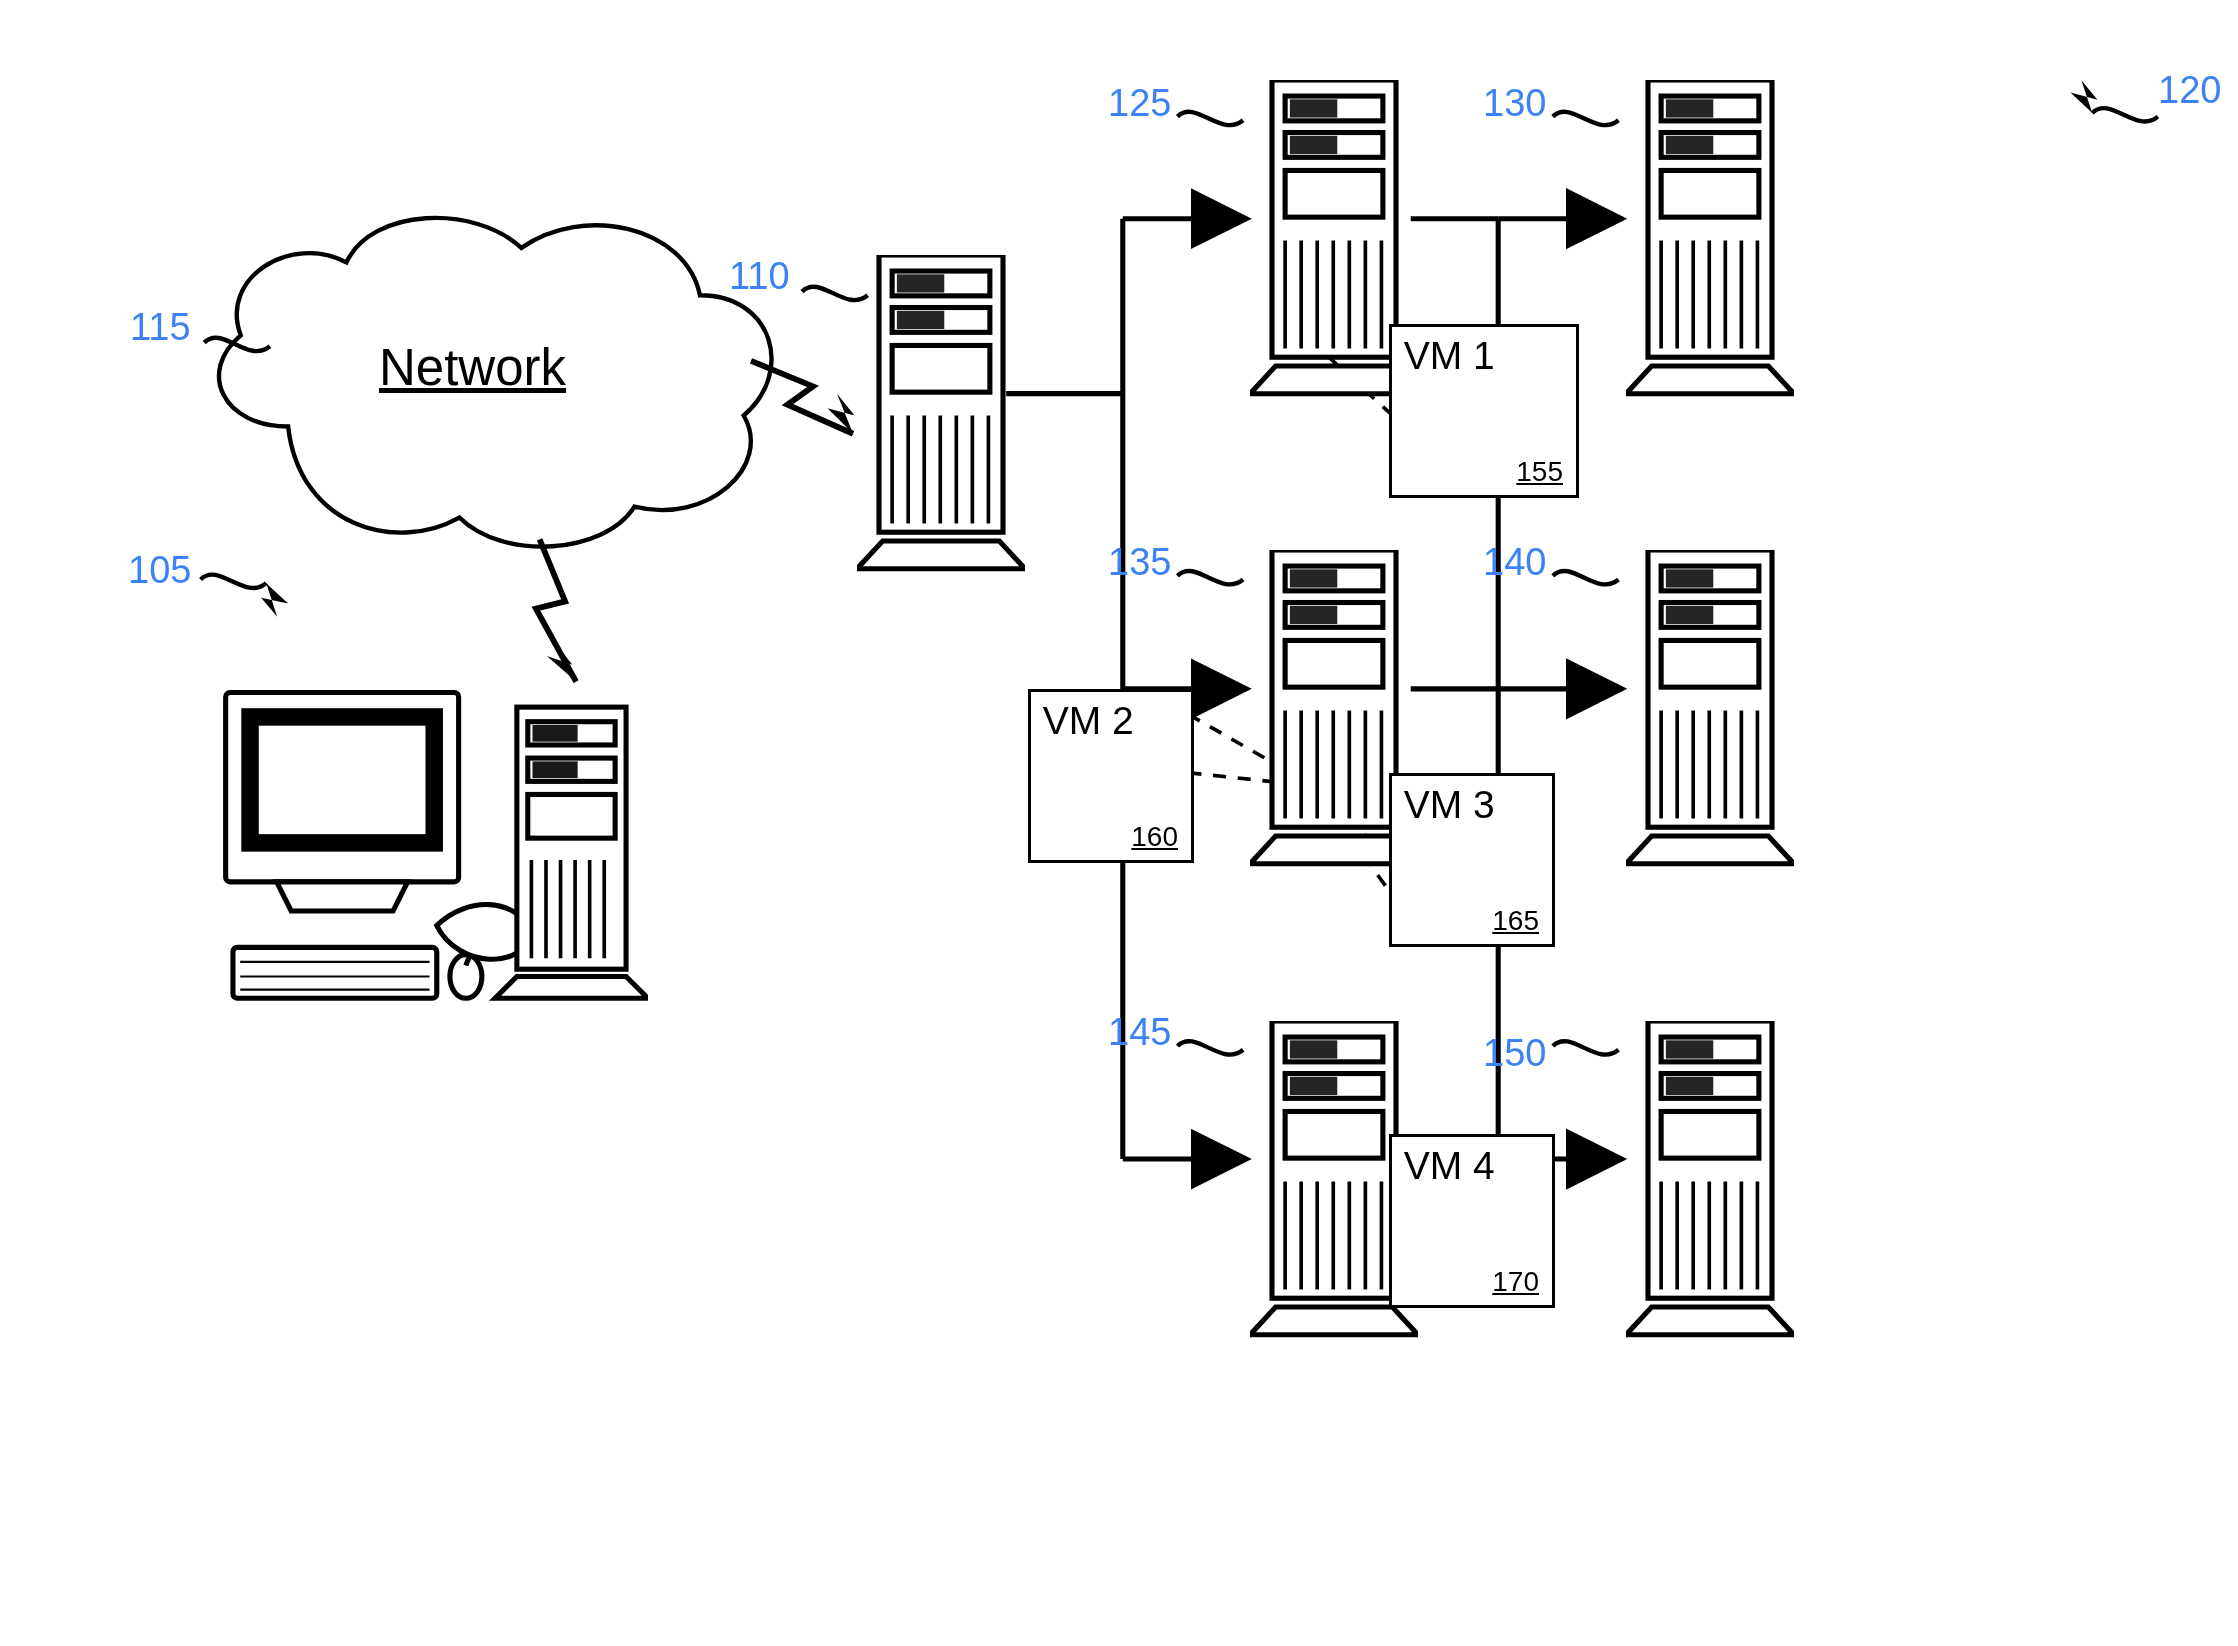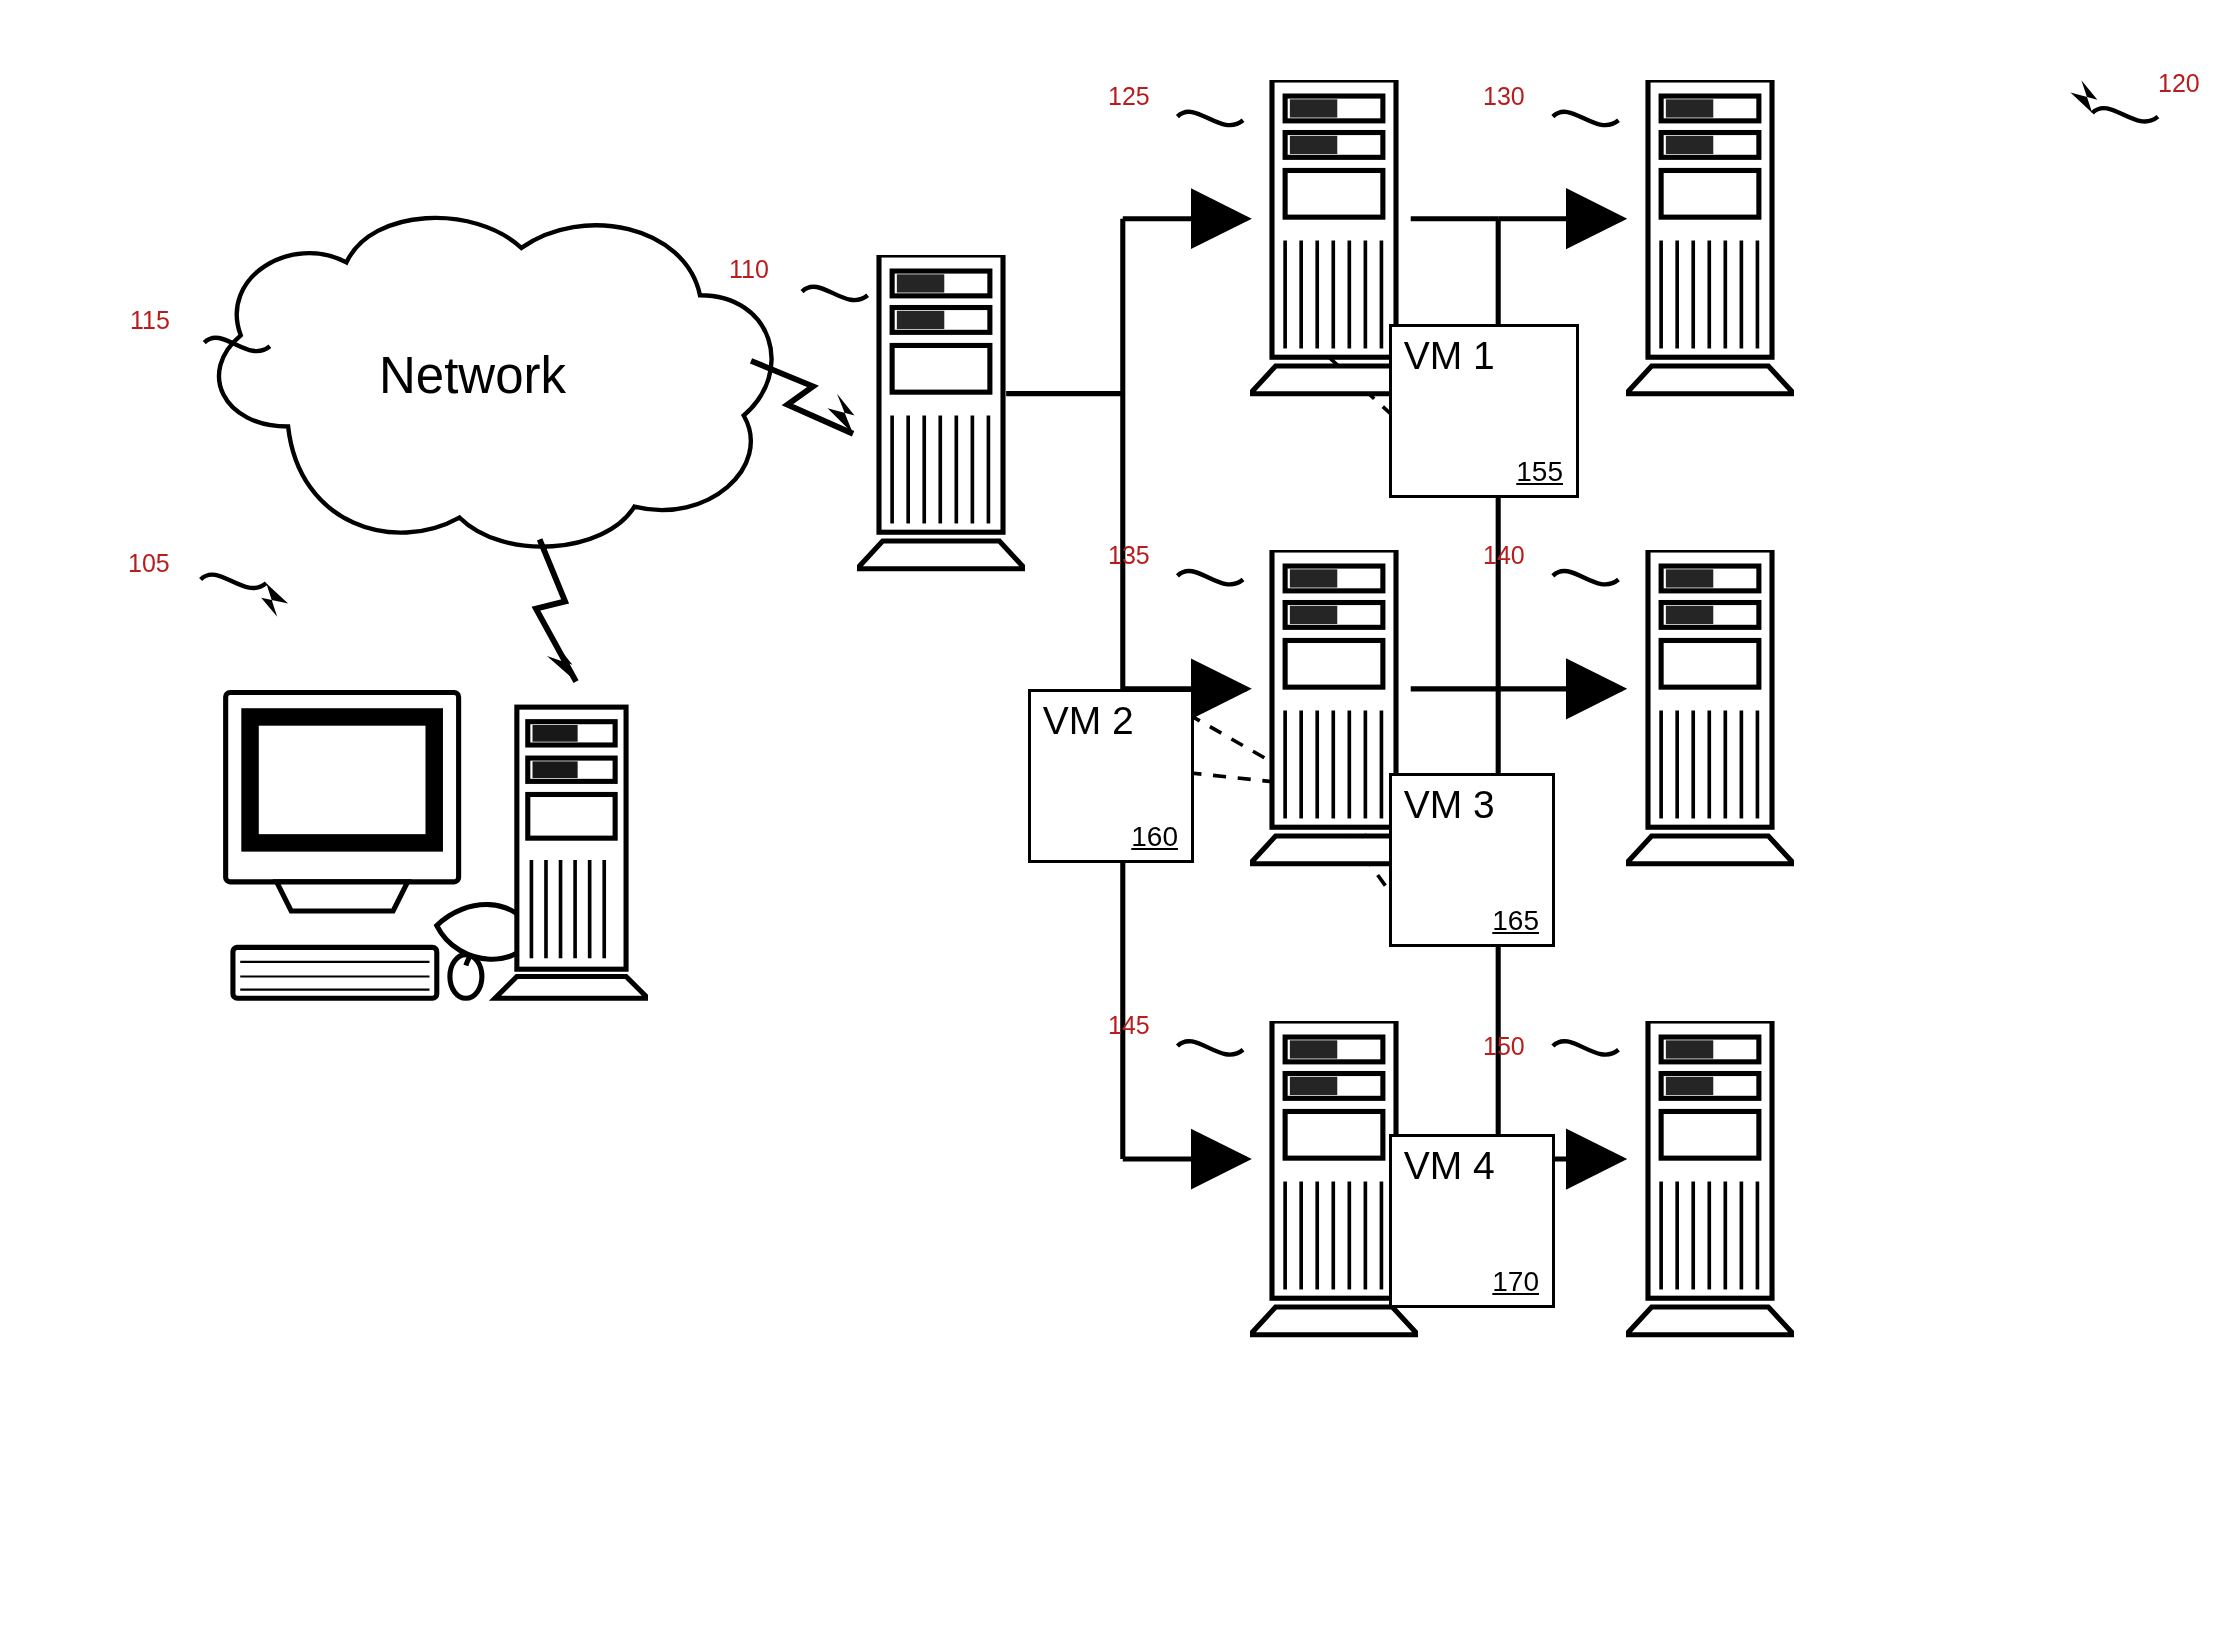--- a/index.html
+++ b/index.html
@@ -1,17 +1,17 @@
 <!DOCTYPE html>
 <html style="font-size:11.7px"><head>
 <meta charset="utf-8">
 <style>
   html, body { margin:0; padding:0; background:#fff; }
   body { width:2239px; height:1646px; position:relative; font-family:Arial, Helvetica, sans-serif; }
-  .ref-label { position:absolute; font-size:25px; color:#b91c1c; }
+  .ref-label { position:absolute; font-size:38px; color:#3b82f6; }
   .vm-box { position:absolute; background:#fff; border:3.6px solid #000; }
   .vm-title { position:absolute; font-size:39px; left:11.7px; top:7.3px; }
   .vm-ref { position:absolute; font-size:28px; right:13px; bottom:7.3px; text-decoration:underline; }
   .network-label { position:absolute; font-size:51px; }
   svg { position:absolute; top:0; left:0; }
 </style>
 </head>
 <body>
 
 <svg width="2239" height="1646" viewBox="0 0 3071 2258">
@@ -295,21 +295,21 @@
 </div>
 <div class="vm-box" style="left:1389px; top:773px; width:160px; height:168px;">
   <span class="vm-title">VM 3</span>
   <span class="vm-ref">165</span>
 </div>
 <div class="vm-box" style="left:1389px; top:1134px; width:160px; height:168px;">
   <span class="vm-title">VM 4</span>
   <span class="vm-ref">170</span>
 </div>
 
-<div class="network-label" style="left:379px; top:346px;">Network</div>
+<div class="network-label" style="left:379px; top:338px;text-decoration:underline;">Network</div>
 <div class="ref-label" style="left:128px; top:549px;">105</div>
 <div class="ref-label" style="left:729px; top:255px;">110</div>
 <div class="ref-label" style="left:130px; top:306px;">115</div>
 <div class="ref-label" style="left:2158px; top:69px;">120</div>
 <div class="ref-label" style="left:1108px; top:82px;">125</div>
 <div class="ref-label" style="left:1483px; top:82px;">130</div>
 <div class="ref-label" style="left:1108px; top:541px;">135</div>
 <div class="ref-label" style="left:1483px; top:541px;">140</div>
 <div class="ref-label" style="left:1108px; top:1011px;">145</div>
 <div class="ref-label" style="left:1483px; top:1032px;">150</div>

